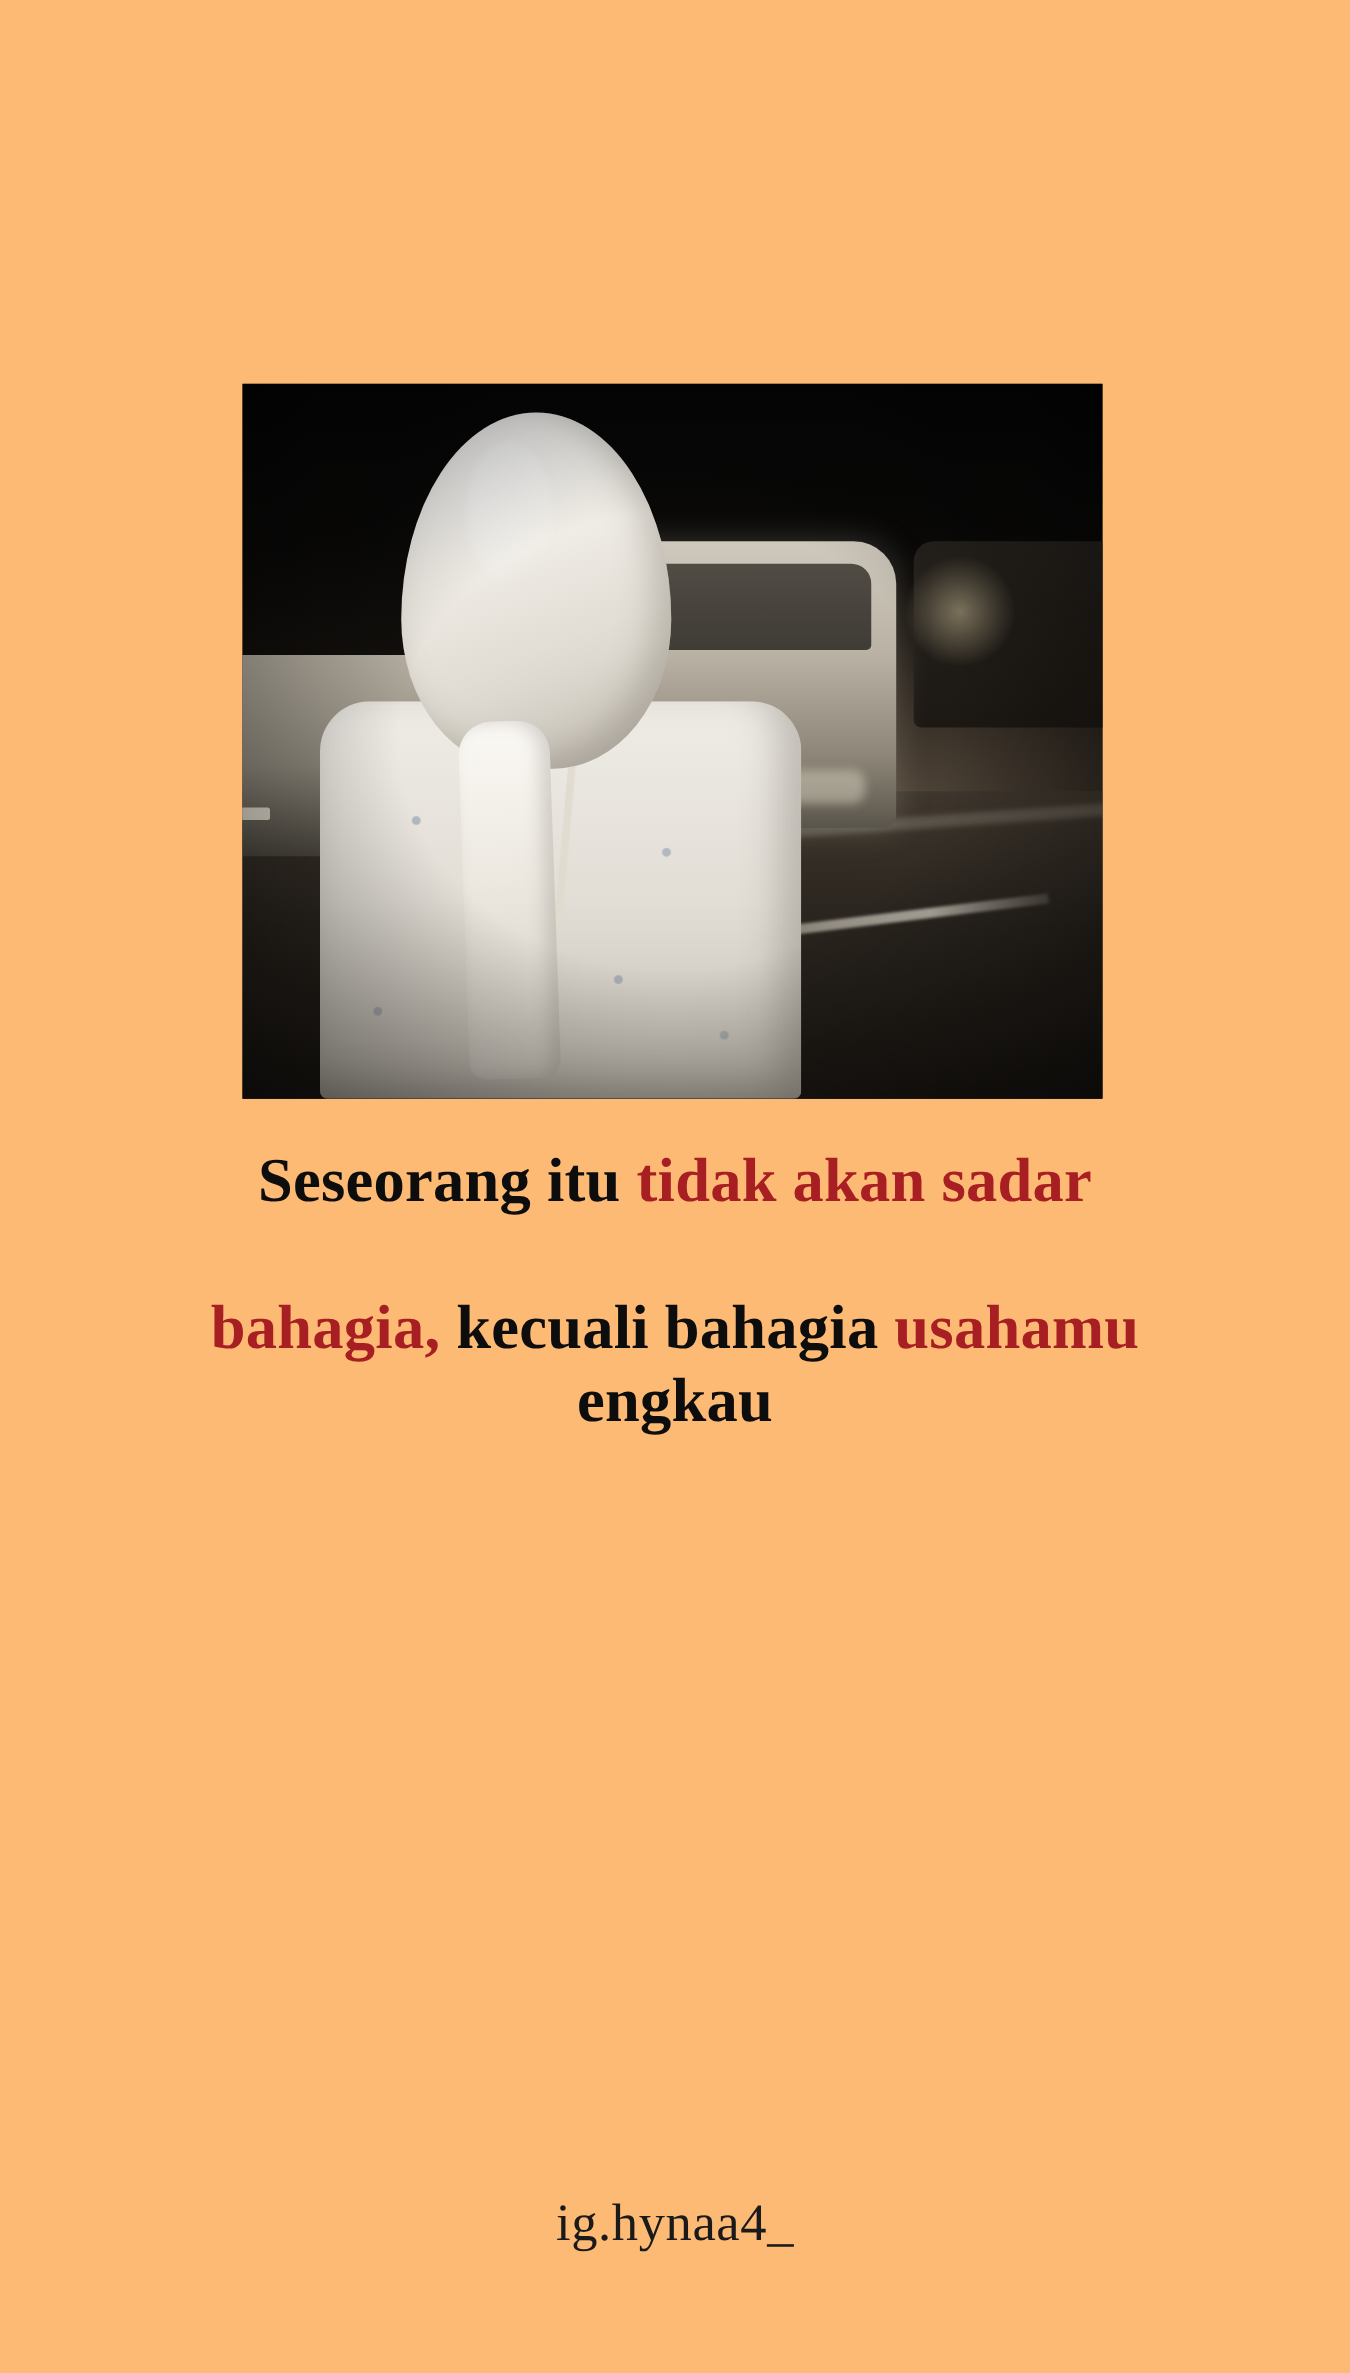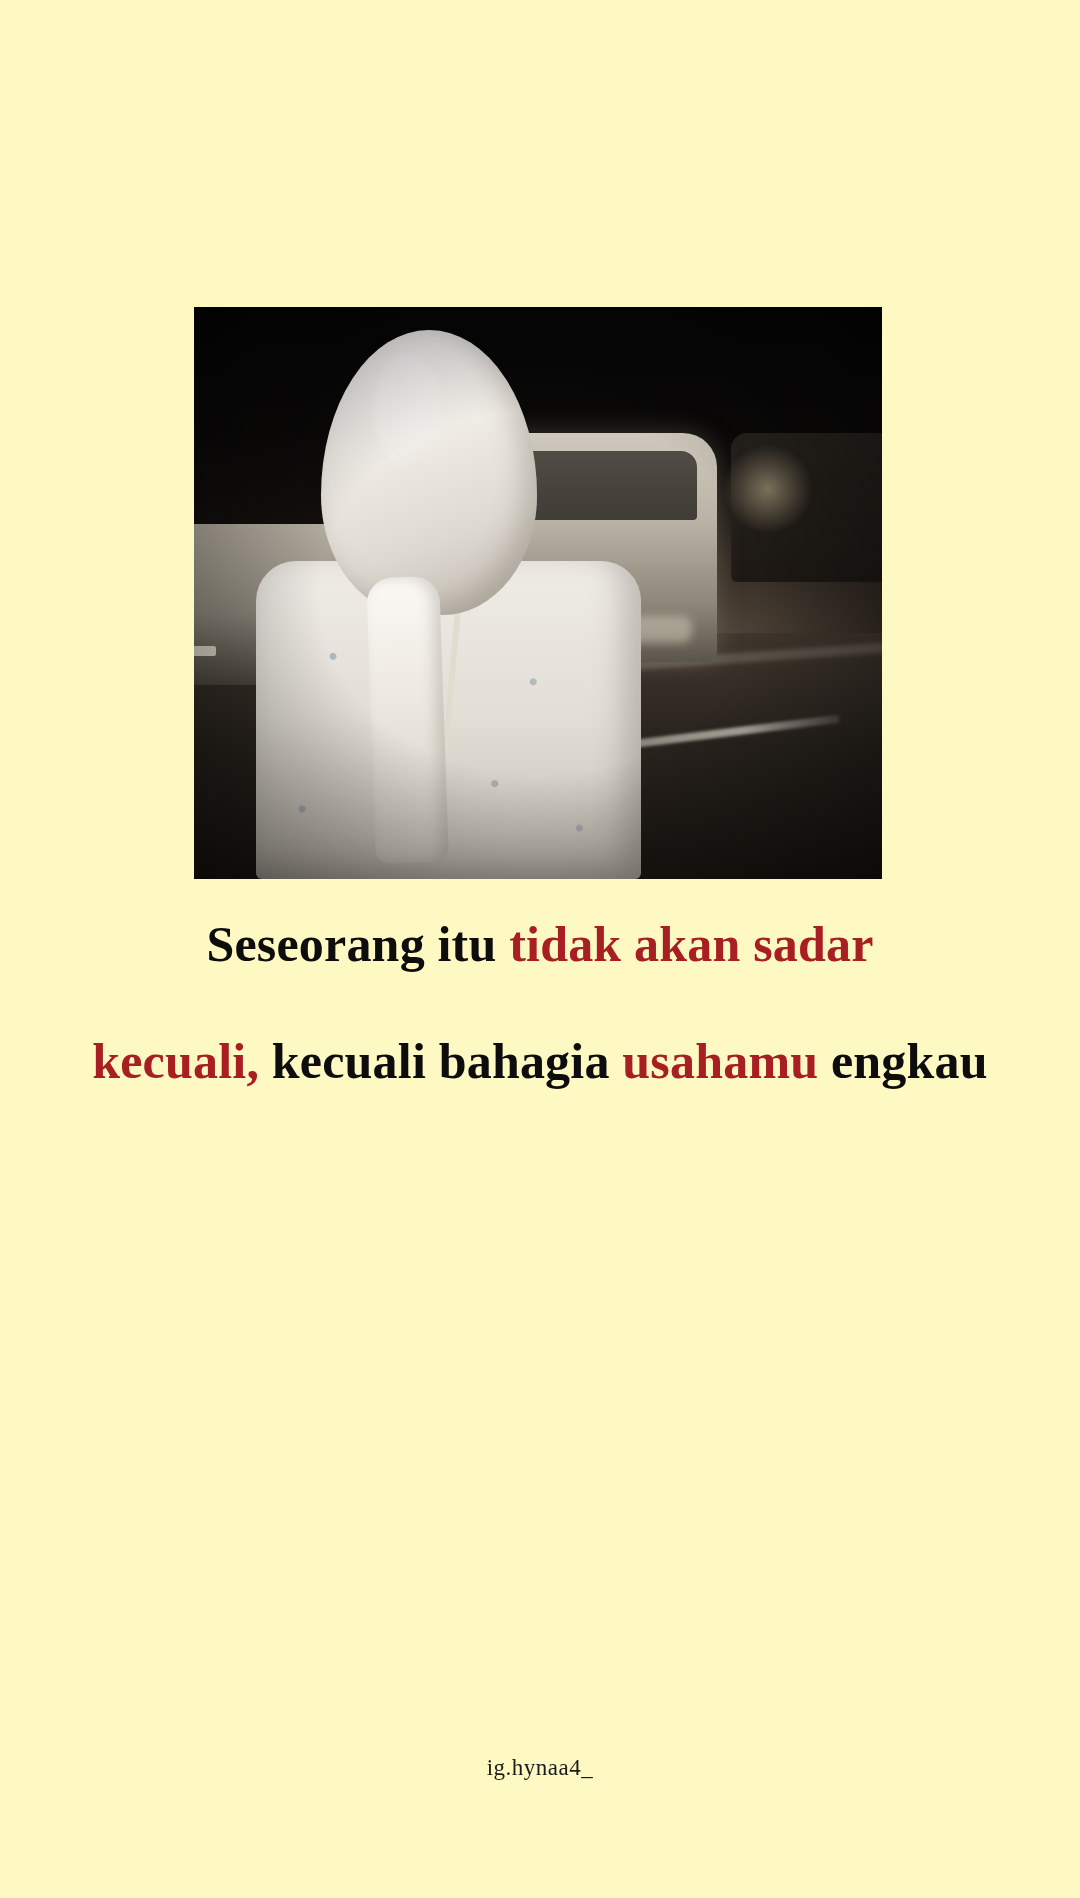--- a/index.html
+++ b/index.html
@@ -14,21 +14,21 @@
     font-family: "Liberation Serif", serif;
     overflow: hidden;
   }
 
   .post {
     position: absolute;
     left: 0;
     top: 0;
     width: 1080px;
     height: 1898px;
-    background: #fef9c3;
+    background: #fdba74;
   }
 
   
   .photo-wrap {
     position: absolute;
     left: 194px;
     top: 307px;
     width: 688px;
     height: 572px;
     overflow: hidden;
@@ -237,21 +237,21 @@
     color: #a81f23;
   }
 
   
   .handle {
     position: absolute;
     left: 0;
     top: 1755px;
     width: 1080px;
     text-align: center;
-    font-size: 23px;
+    font-size: 42px;
     color: #1a1a1a;
     letter-spacing: 0.5px;
   }
 </style>
 </head>
 <body>
 
 <div class="post">
 
   <div class="photo-wrap">
@@ -273,18 +273,18 @@
         </div>
         <div class="hijab-tail"></div>
       </div>
       <div class="vignette"></div>
     </div>
   </div>
 
   <div class="quote">
     <span>Seseorang itu </span><span class="red">tidak akan sadar</span><br>
     <br>
-    <span class="red">kecuali,</span><span> kecuali bahagia </span><span class="red">usahamu</span><span> engkau</span><br>
+    <span class="red">bahagia,</span><span> kecuali bahagia </span><span class="red">usahamu</span><span> engkau</span><br>
   </div>
 
   <div class="handle">ig.hynaa4_</div>
 
 </div>
 
 </body></html>

